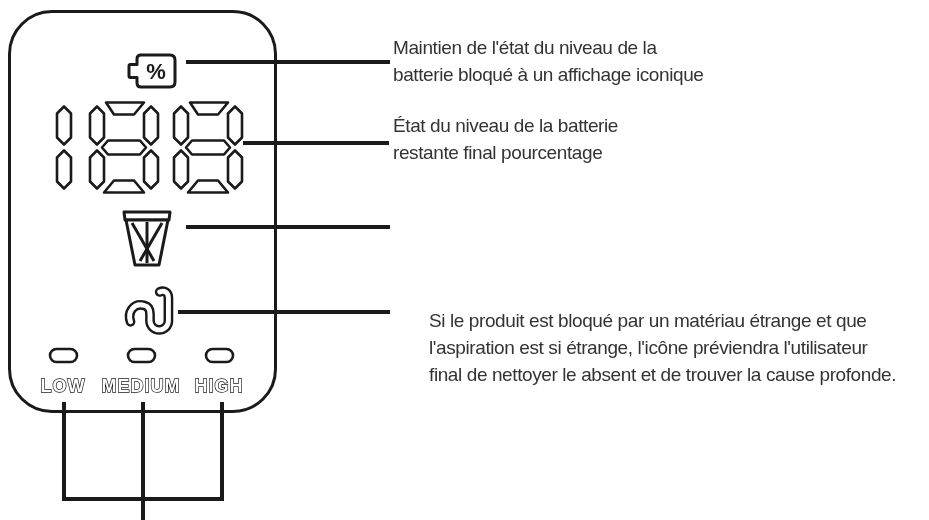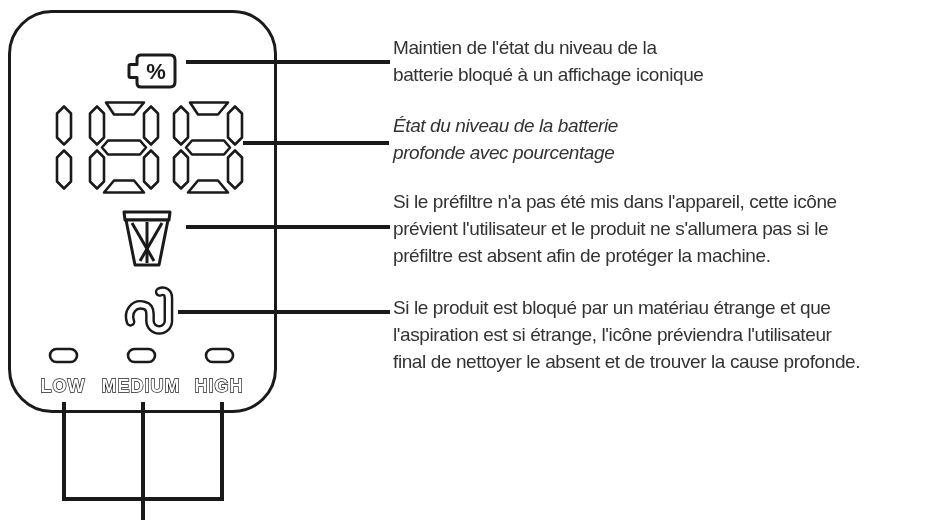--- a/index.html
+++ b/index.html
@@ -93,30 +93,25 @@
 
   <div class="leader" style="left:186px; top:60px;  width:204px;"></div>
   <div class="leader" style="left:243px; top:141px; width:146px;"></div>
   <div class="leader" style="left:186px; top:225px; width:204px;"></div>
   <div class="leader" style="left:178px; top:310px; width:212px;"></div>
 
   <div class="ann" style="top:34px;">
     <div>Maintien de l'état du niveau de la</div>
     <div>batterie bloqué à un affichage iconique</div>
   </div>
-  <div class="ann" style="top:112px;font-style:italic;">
+  <div class="ann" style="top:112px;">
     <div>État du niveau de la batterie</div>
-    <div>profonde avec pourcentage</div>
+    <div>restante final pourcentage</div>
   </div>
-  <div class="ann" style="top:188px;">
-    <div>Si le préfiltre n'a pas été mis dans l'appareil, cette icône</div>
-    <div>prévient l'utilisateur et le produit ne s'allumera pas si le</div>
-    <div>préfiltre est absent afin de protéger la machine.</div>
-  </div>
-  <div class="ann" style="top:294px;">
+  <div class="ann" style="top:307px;margin-left:36px;">
     <div>Si le produit est bloqué par un matériau étrange et que</div>
     <div>l'aspiration est si étrange, l'icône préviendra l'utilisateur</div>
     <div>final de nettoyer le absent et de trouver la cause profonde.</div>
   </div>
 
   <div class="vline" style="left:62px;  top:402px; height:99px;"></div>
   <div class="vline" style="left:141px; top:402px; height:118px;"></div>
   <div class="vline" style="left:220px; top:402px; height:99px;"></div>
   <div class="hline" style="left:62px;  top:497px; width:162px;"></div>
 

